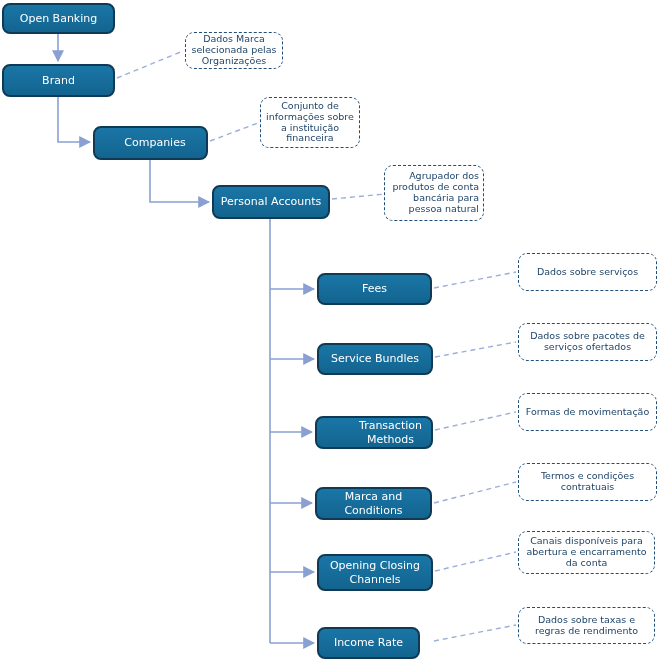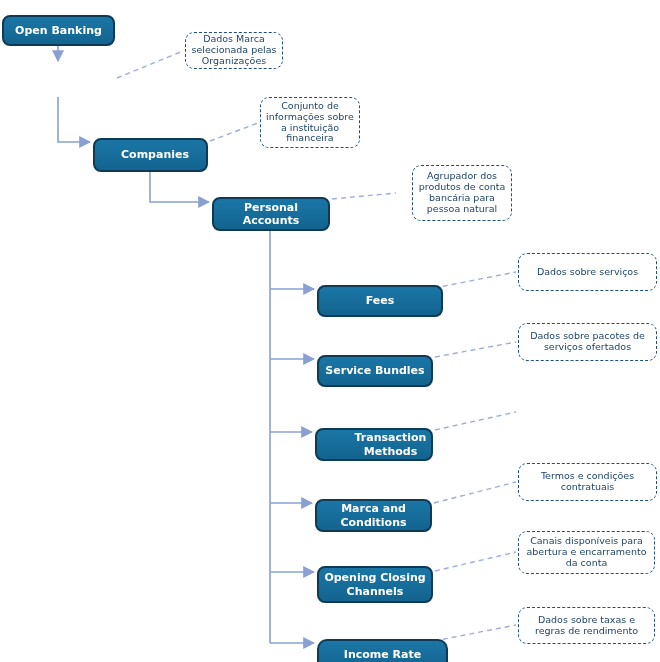--- a/index.html
+++ b/index.html
@@ -23,28 +23,27 @@
     height: 662px;
   }
   .node {
     position: absolute;
     box-sizing: border-box;
     background: linear-gradient(180deg, #1a76a6 0%, #13648f 100%);
     border: 2.5px solid #0e3a55;
     border-radius: 8px;
     color: #ffffff;
     font-size: 11px;
-    font-weight: bold;
+    font-weight: normal;
     display: flex;
     align-items: center;
     justify-content: center;
     text-align: center;
     line-height: 1.2;
     padding: 1px 3px;
-    margin-top: 12px;
   }
   .callout {
     position: absolute;
     box-sizing: border-box;
     background: #ffffff;
     border: 1.5px dashed #1f4e79;
     border-radius: 9px;
     color: #1f4468;
     font-size: 9.5px;
     display: flex;
@@ -88,47 +87,49 @@
       <path d="M435,357 L516,342"></path>
       <path d="M435,430 L516,412"></path>
       <path d="M434,503 L516,482"></path>
       <path d="M435,571 L516,552"></path>
       <path d="M434,641 L516,625"></path>
     </g>
   </svg>
 
   <div class="node" style="left:2px; top:3px; width:113px; height:31px;">Open Banking</div>
 
+  <div class="node" style="left:2px; top:64px; width:113px; height:33px;">Brand</div>
 
   <div class="node" style="left:93px; top:126px; width:115px; height:34px;padding-left:12px;">Companies</div>
 
   <div class="node" style="left:212px; top:185px; width:118px; height:34px;">Personal Accounts</div>
 
-  <div class="node" style="left:317px; top:273px; width:126px; height:32px;">Fees</div>
+  <div class="node" style="left:317px; top:273px; width:115px; height:32px;">Fees</div>
 
   <div class="node" style="left:317px; top:343px; width:116px; height:32px;">Service Bundles</div>
 
   <div class="node" style="left:315px; top:416px; width:118px; height:33px;padding-left:36px;">Transaction Methods</div>
 
   <div class="node" style="left:315px; top:487px; width:117px; height:33px;">Marca and Conditions</div>
 
   <div class="node" style="left:317px; top:554px; width:116px; height:37px;">Opening Closing Channels</div>
 
-  <div class="node" style="left:317px; top:627px; width:131px; height:32px;border-radius:10px;">Income Rate</div>
+  <div class="node" style="left:317px; top:627px; width:103px; height:32px;">Income Rate</div>
 
   <div class="callout" style="left:260px; top:97px; width:100px; height:51px;">Conjunto de informações sobre a instituição financeira</div>
 
   <div class="callout" style="left:185px; top:32px; width:98px; height:37px;">Dados Marca selecionada pelas Organizações</div>
 
-  <div class="callout" style="left:412px; top:165px; width:100px; height:56px;">Agrupador dos produtos de conta bancária para pessoa natural</div>
+  <div class="callout" style="left:384px; top:165px; width:100px; height:56px;text-align:right;">Agrupador dos produtos de conta bancária para pessoa natural</div>
 
   <div class="callout" style="left:518px; top:253px; width:139px; height:38px;">Dados sobre serviços</div>
 
   <div class="callout" style="left:518px; top:323px; width:139px; height:38px;">Dados sobre pacotes de serviços ofertados</div>
 
+  <div class="callout" style="left:518px; top:393px; width:139px; height:38px;">Formas de movimentação</div>
 
   <div class="callout" style="left:518px; top:463px; width:139px; height:38px;">Termos e condições contratuais</div>
 
   <div class="callout" style="left:518px; top:531px; width:137px; height:43px;">Canais disponíveis para abertura e encarramento da conta</div>
 
   <div class="callout" style="left:518px; top:607px; width:137px; height:37px;">Dados sobre taxas e regras de rendimento</div>
 
 </div>
 
 </body></html>

